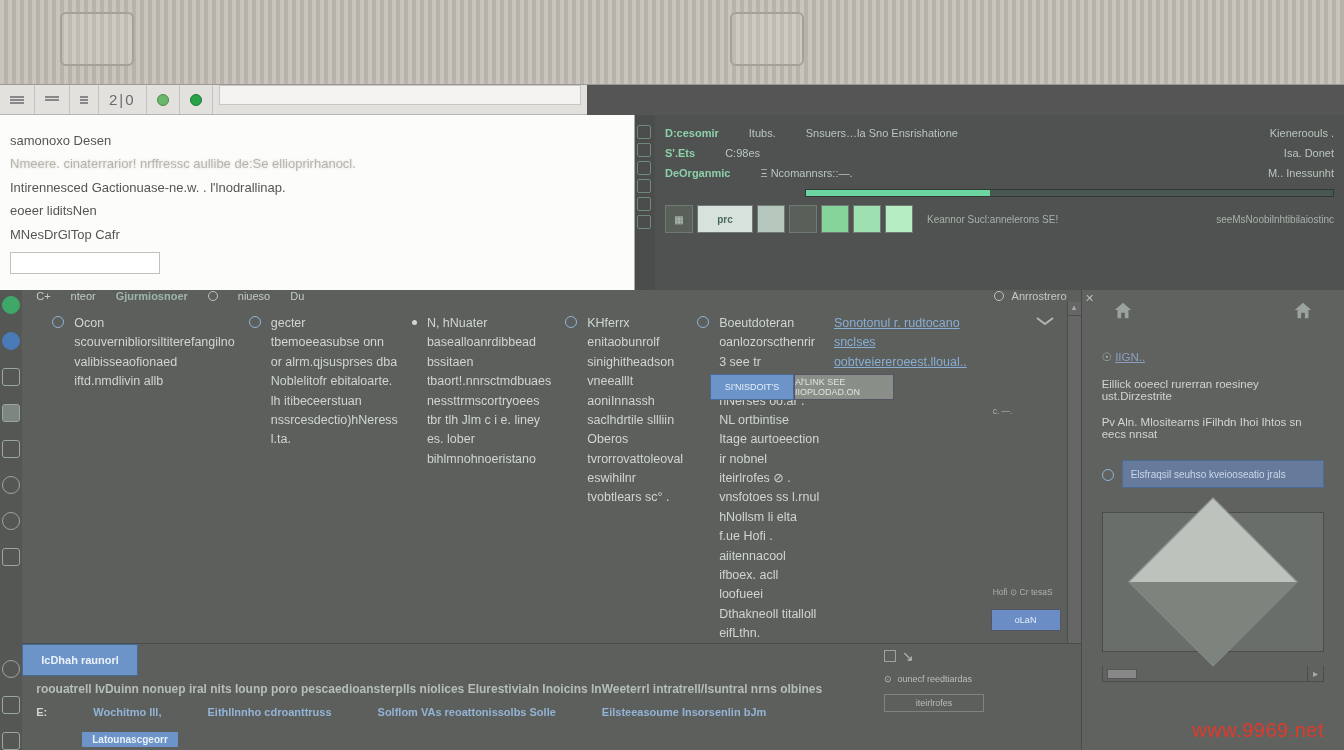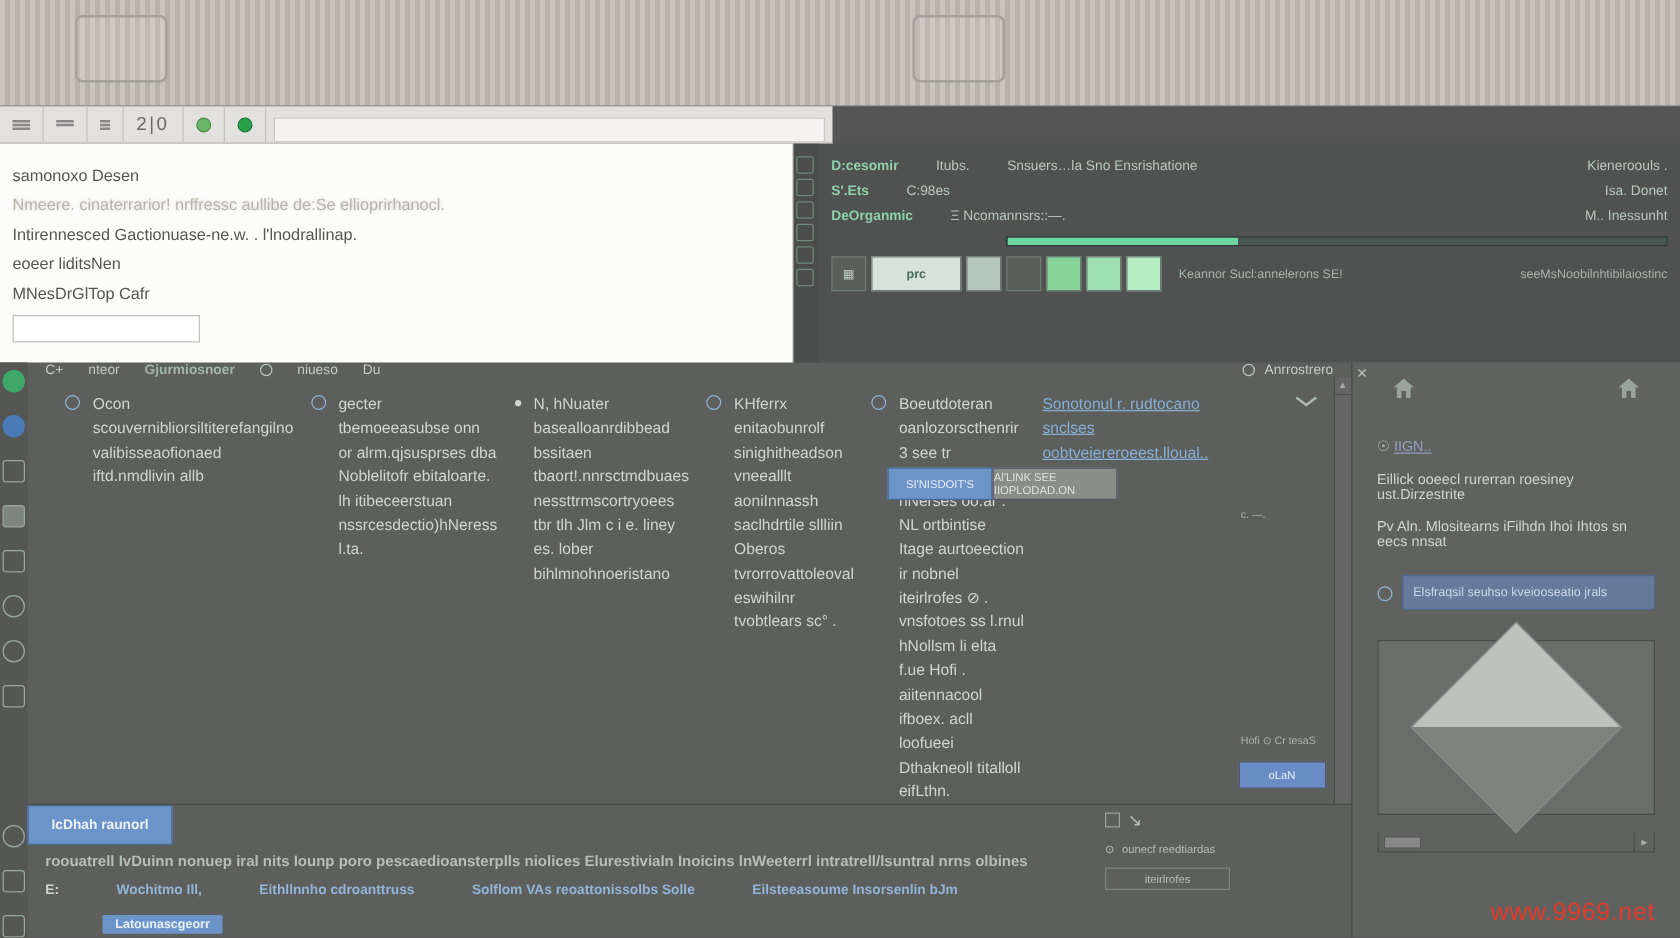--- a/index.html
+++ b/index.html
@@ -15,22 +15,22 @@
   }
   .banner::before, .banner::after {
     content:""; position:absolute; top:12px; height:50px; width:70px;
     border:2px solid #a4a09a; border-radius:6px; background:rgba(255,255,255,0.1);
   }
   .banner::before { left:60px; }
   .banner::after { right:540px; }
 
   
   .toolbar-row {
-    position:absolute; left:0; top:85px; height:30px; width:666px;
-    background:#e2e1de; border-bottom:1px solid #b8b6b2; display:flex; align-items:flex-end;
+    position:absolute; left:0; top:85px; height:30px; width:587px;
+    background:#e2e1de; border-bottom:1px solid #b8b6b2; display:flex; align-items:flex-start;
   }
   .tool-cell {
     height:100%; padding:0 10px; border-right:1px solid #c5c3bf; display:flex;
     align-items:center; font-size:12px; color:#555; gap:4px;
   }
   .tool-cell.num { font-size:15px; color:#6a6a6a; letter-spacing:2px; }
   .dot { width:12px; height:12px; border-radius:50%; }
   .dot.green1{ background:#6ab76a; border:1px solid #4a8a4a;}
   .dot.green2{ background:#2aa24a; border:1px solid #1a7a3a;}
   .hr-icon { width:14px; height:10px; }
@@ -62,21 +62,21 @@
   .ide-row span{white-space:nowrap;}
   .ide-label{ color:#8dd0a9; font-weight:600;}
   .ide-timeline{
     height:8px; margin:6px 0 2px 140px;
     background:linear-gradient(90deg,#6cd6a3 0 35%, #4a5651 35% 100%);
     border:1px solid #2f3a34;
   }
   .ide-cells{ display:flex; gap:4px; margin-top:8px; align-items:center;}
   .ide-square{height:28px;border:1px solid #6f7a74;display:flex;align-items:center;justify-content:center;font-size:10px;}
   .sq-a{width:28px;background:#596059;}
-  .sq-b{width:72px;background:#d7e2dc;color:#4a6a5a;font-weight:bold;}
+  .sq-b{width:56px;background:#d7e2dc;color:#4a6a5a;font-weight:bold;}
   .sq-c{width:28px;background:#b6c7bd;}
   .sq-d{width:28px;background:#86d49a;}
   .sq-e{width:28px;background:#9fe0b0;}
   .sq-f{width:28px;background:#b7edc3;}
   .ide-tail{font-size:10px;color:#a6b3ab;margin-left:10px;}
 
   
   .mid-dark{
     position:absolute; left:0; top:290px; right:0; bottom:0; background:#5c5f5c;
     display:flex;

